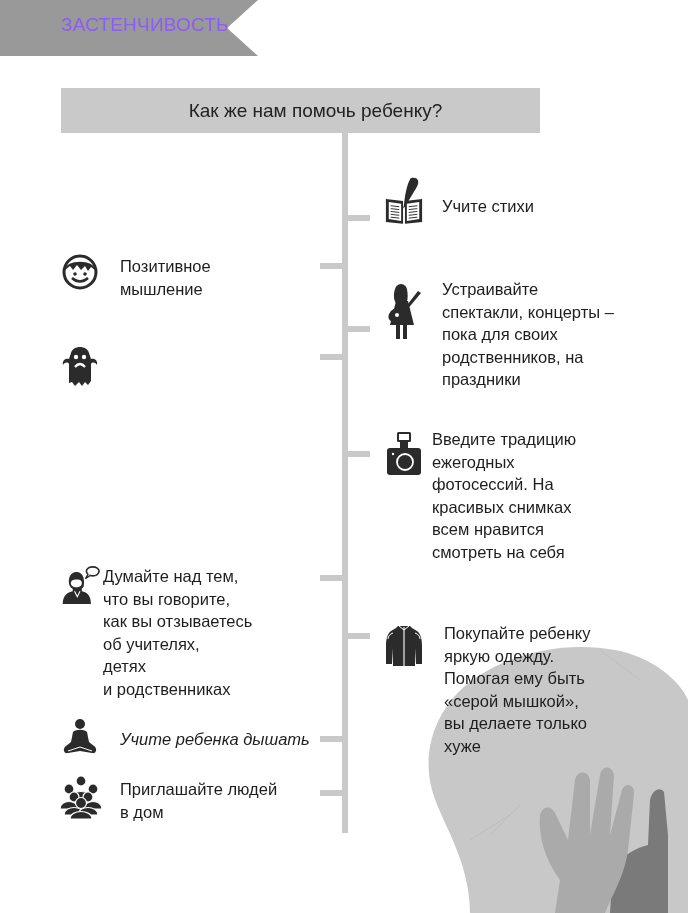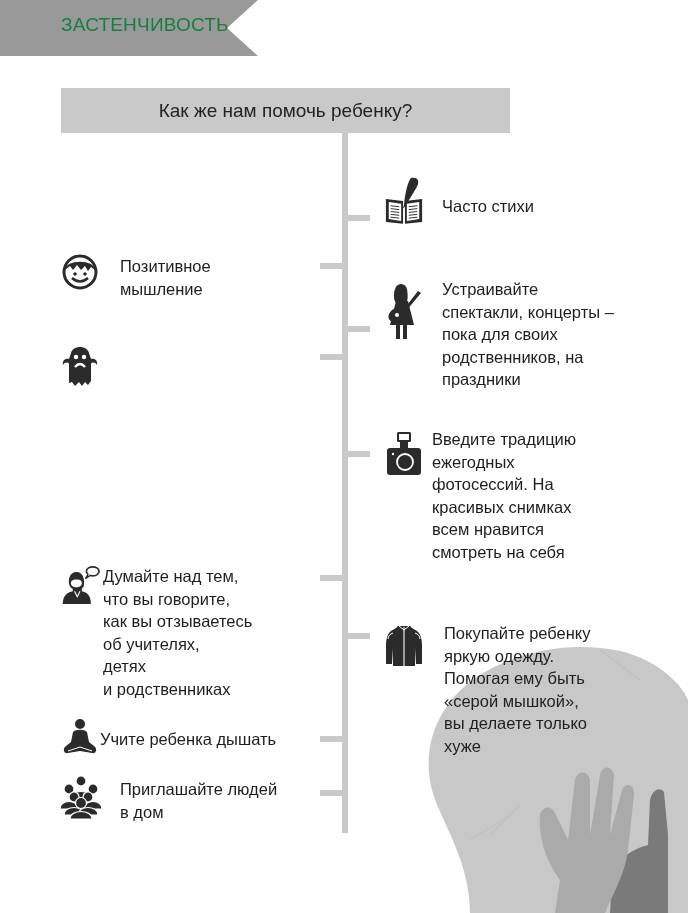--- a/index.html
+++ b/index.html
@@ -9,26 +9,26 @@
     font-family:"Liberation Sans", "DejaVu Sans", sans-serif;
     color:#1a1a1a;
   }
   .banner {
     position:absolute; left:0; top:0; width:258px; height:56px;
     background:#999999;
     clip-path: polygon(0 0, 100% 0, 88% 50%, 100% 100%, 0 100%);
   }
   .banner-text {
     position:absolute; left:61px; top:14px;
-    font-size:19px; letter-spacing:0.2px; color:#15803d;
+    font-size:19px; letter-spacing:0.2px; color:#8b5cf6;
   }
   .header-bar {
     position:absolute; left:61px; top:88px; width:449px; height:45px;
     background:#c9c9c9;
-    display:flex; align-items:center; justify-content:center;
+    display:flex; align-items:center; justify-content:center;padding-left:30px;
   }
   .header-bar span { font-size:19px; color:#222; }
   .spine {
     position:absolute; left:342px; top:133px; width:6px; height:700px;
     background:#c9c9c9;
   }
   .tick { position:absolute; height:6px; background:#c9c9c9; }
   .tick.right { left:347px; width:23px; }
   .tick.left { left:320px; width:23px; }
 
@@ -119,21 +119,21 @@
 </div>
 
 <div class="item" style="left:60px; top:718px;">
   <div class="icon">
     <svg width="36" height="40" viewBox="0 0 36 40">
       <circle cx="18" cy="6" r="5" fill="#2b2b2b"></circle>
       <path d="M11 14 C 14 11, 22 11, 25 14 L 27 24 L 32 28 C 36 31, 34 36, 30 35 L 18 33 L 6 35 C 2 36, 0 31, 4 28 L 9 24 Z" fill="#2b2b2b"></path>
       <path d="M6 33 L 18 29 L 30 33" stroke="#fff" stroke-width="1" fill="none"></path>
     </svg>
   </div>
-  <div class="text" style="margin-top:10px;">Учите ребенка дышать</div>
+  <div class="text" style="margin-left:20px; margin-top:10px;font-style:italic;">Учите ребенка дышать</div>
 </div>
 
 <div class="item" style="left:58px; top:774px;">
   <div class="icon" style="width:46px; height:46px;">
     <svg width="46" height="44" viewBox="0 0 46 44">
       <g fill="#2b2b2b" stroke="#fff" stroke-width="1.2">
         <circle cx="23" cy="6" r="5"></circle>
         <circle cx="11" cy="14" r="5"></circle>
         <circle cx="35" cy="14" r="5"></circle>
         <path d="M2 34 C 2 24, 20 24, 20 34 Z"></path>
@@ -158,21 +158,21 @@
       <path d="M28 2 C 36 0, 38 6, 34 12 L 22 32 L 20 34 L 21 30 C 22 20, 24 8, 28 2 Z" fill="#2b2b2b"></path>
       <path d="M2 24 L 20 26 L 20 50 L 2 48 Z" fill="#2b2b2b"></path>
       <path d="M22 26 L 40 24 L 40 48 L 22 50 Z" fill="#2b2b2b"></path>
       <path d="M5 27 L 18 29 L 18 47 L 5 45 Z M 24 29 L 37 27 L 37 45 L 24 47 Z" fill="#fff"></path>
       <g stroke="#2b2b2b" stroke-width="1">
         <path d="M7 31 L 16 32 M7 34 L 16 35 M7 37 L 16 38 M7 40 L 16 41 M7 43 L 16 44"></path>
         <path d="M26 32 L 35 31 M26 35 L 35 34 M26 38 L 35 37 M26 41 L 35 40 M26 44 L 35 43"></path>
       </g>
     </svg>
   </div>
-  <div class="text" style="margin-left:18px; margin-top:20px;">Часто стихи</div>
+  <div class="text" style="margin-left:18px; margin-top:20px;">Учите стихи</div>
 </div>
 
 <div class="item" style="left:384px; top:276px;">
   <div class="icon" style="height:60px; margin-top:6px;">
     <svg width="36" height="58" viewBox="0 0 36 58">
       <g fill="#2b2b2b">
         <circle cx="15" cy="7" r="6"></circle>
         <path d="M9 6 C 7 12, 8 18, 10 20 L 20 20 C 22 18, 22 12, 21 6 Z"></path>
         <path d="M10 18 L 22 18 L 28 42 L 4 42 Z"></path>
         <rect x="10" y="42" width="4" height="14"></rect>

